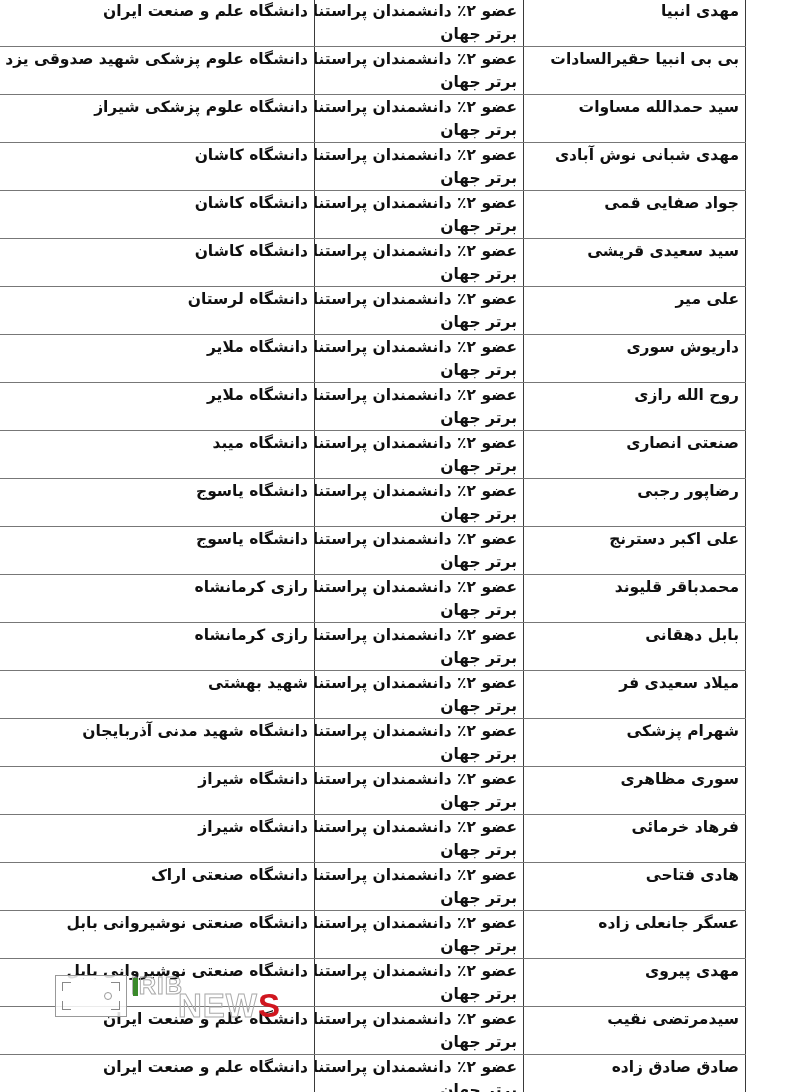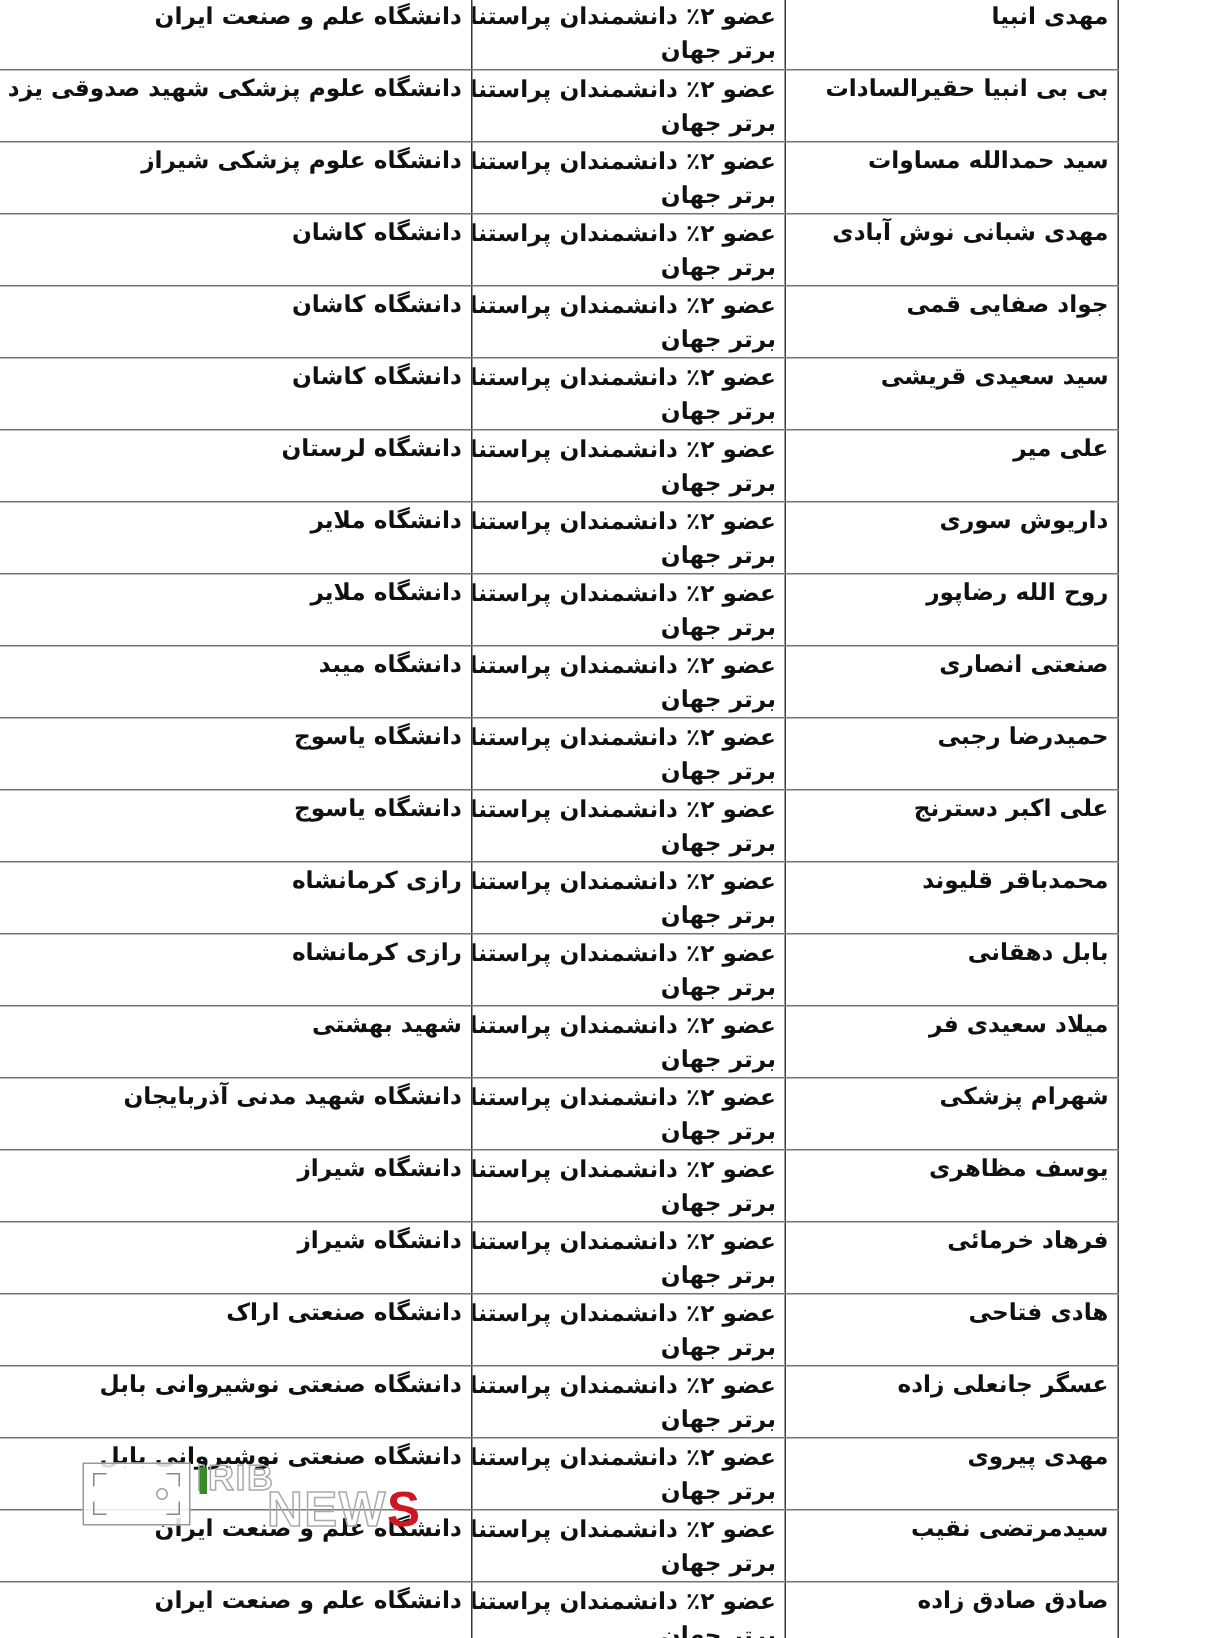--- a/index.html
+++ b/index.html
@@ -181,37 +181,37 @@
         </tr>
         <tr>
           <td class="col-name">داریوش سوری</td>
           <td class="col-title">
             <span class="title-line">عضو ۲٪ دانشمندان پراستناد</span>
             <span class="title-line">برتر جهان</span>
           </td>
           <td class="col-uni">دانشگاه ملایر</td>
         </tr>
         <tr>
-          <td class="col-name">روح الله رضاپور</td>
+          <td class="col-name">روح الله رازی</td>
           <td class="col-title">
             <span class="title-line">عضو ۲٪ دانشمندان پراستناد</span>
             <span class="title-line">برتر جهان</span>
           </td>
           <td class="col-uni">دانشگاه ملایر</td>
         </tr>
         <tr>
           <td class="col-name">صنعتی انصاری</td>
           <td class="col-title">
             <span class="title-line">عضو ۲٪ دانشمندان پراستناد</span>
             <span class="title-line">برتر جهان</span>
           </td>
           <td class="col-uni">دانشگاه میبد</td>
         </tr>
         <tr>
-          <td class="col-name">حمیدرضا رجبی</td>
+          <td class="col-name">رضاپور رجبی</td>
           <td class="col-title">
             <span class="title-line">عضو ۲٪ دانشمندان پراستناد</span>
             <span class="title-line">برتر جهان</span>
           </td>
           <td class="col-uni">دانشگاه یاسوج</td>
         </tr>
         <tr>
           <td class="col-name">علی اکبر دسترنج</td>
           <td class="col-title">
             <span class="title-line">عضو ۲٪ دانشمندان پراستناد</span>
@@ -245,21 +245,21 @@
         </tr>
         <tr>
           <td class="col-name">شهرام پزشکی</td>
           <td class="col-title">
             <span class="title-line">عضو ۲٪ دانشمندان پراستناد</span>
             <span class="title-line">برتر جهان</span>
           </td>
           <td class="col-uni">دانشگاه شهید مدنی آذربایجان</td>
         </tr>
         <tr>
-          <td class="col-name">یوسف مظاهری</td>
+          <td class="col-name">سوری مظاهری</td>
           <td class="col-title">
             <span class="title-line">عضو ۲٪ دانشمندان پراستناد</span>
             <span class="title-line">برتر جهان</span>
           </td>
           <td class="col-uni">دانشگاه شیراز</td>
         </tr>
         <tr>
           <td class="col-name">فرهاد خرمائی</td>
           <td class="col-title">
             <span class="title-line">عضو ۲٪ دانشمندان پراستناد</span>

